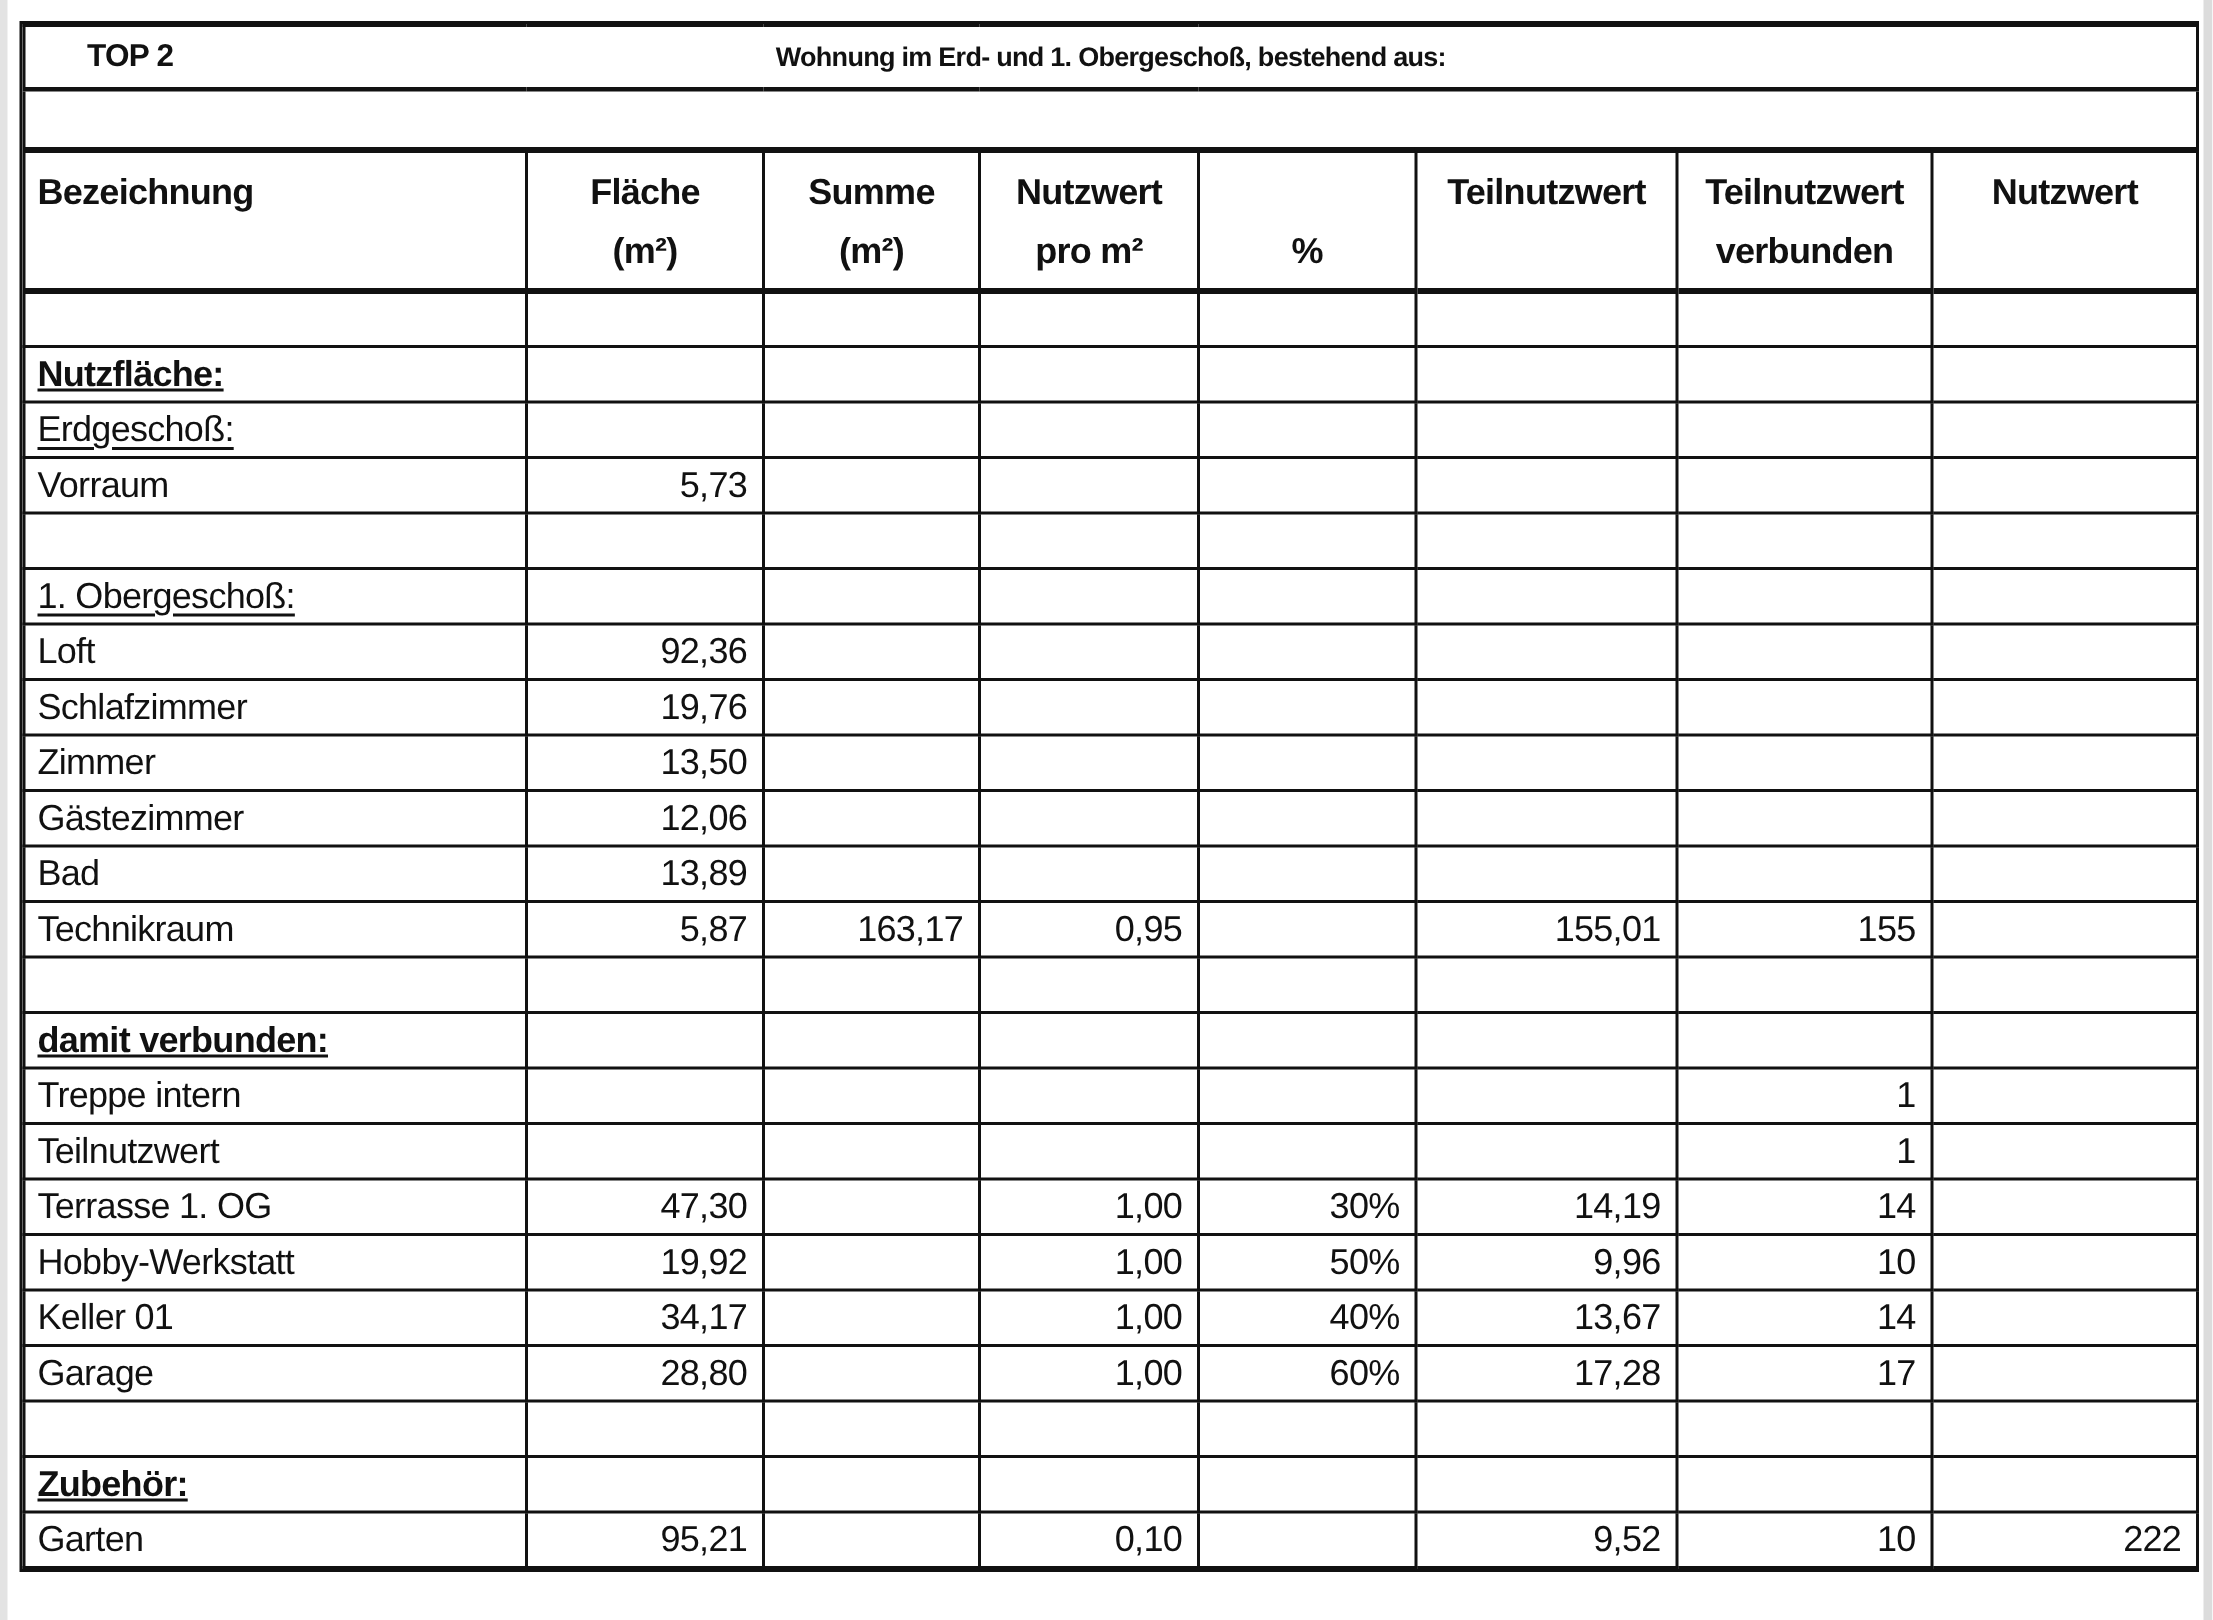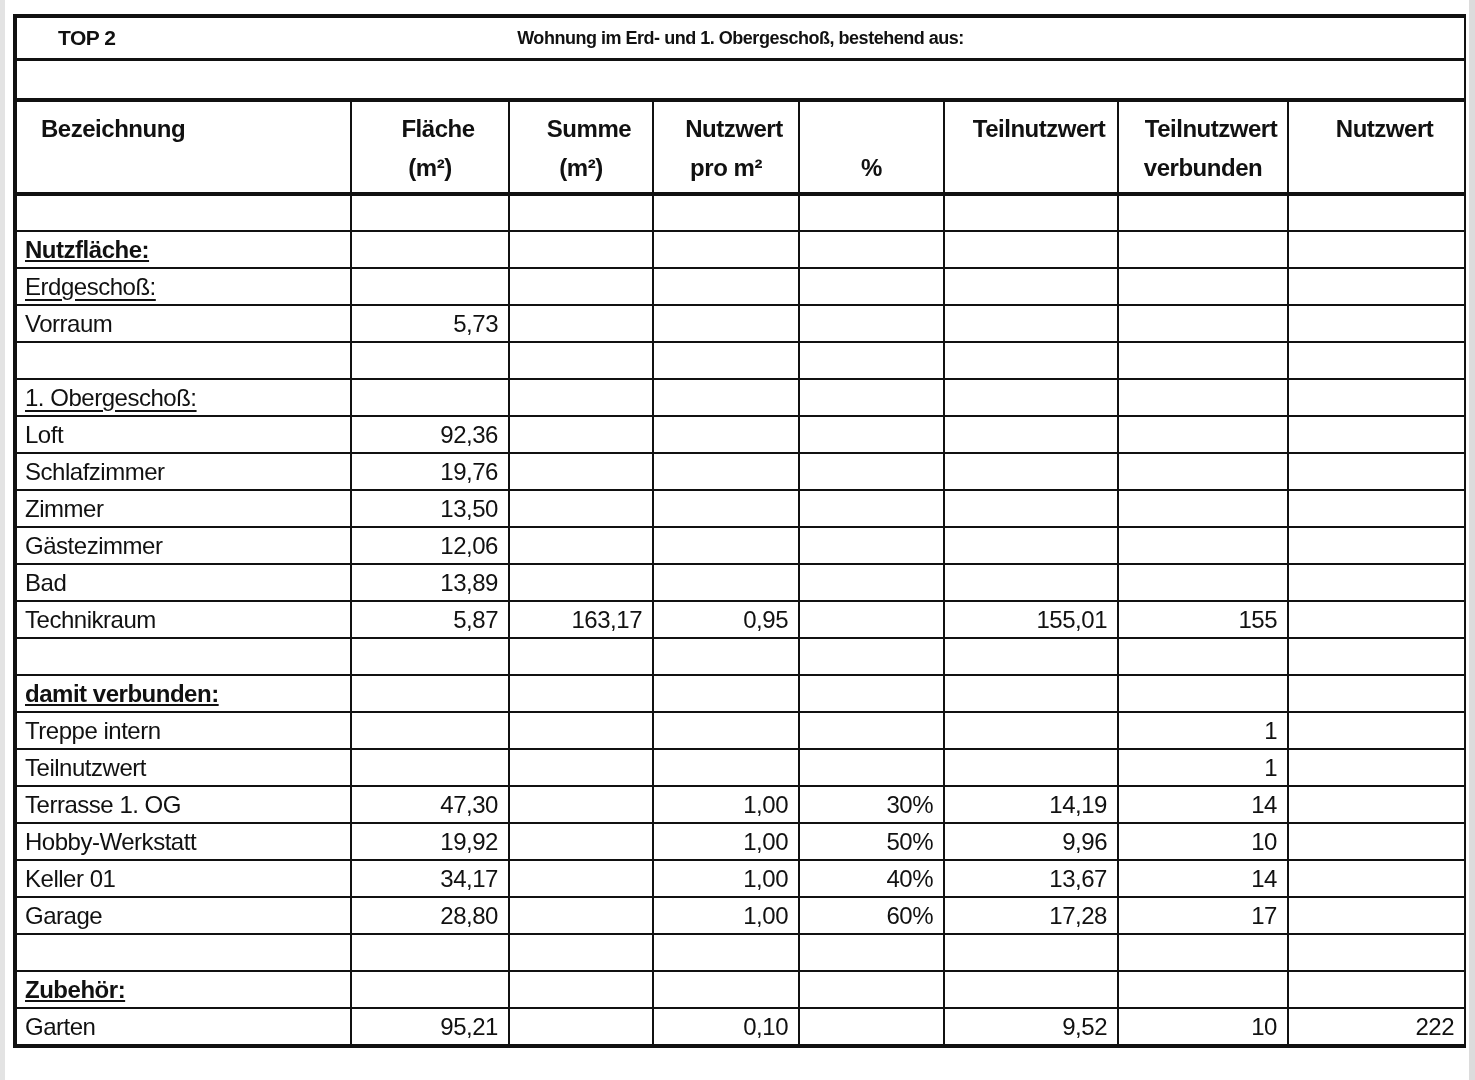--- a/index.html
+++ b/index.html
@@ -88,21 +88,21 @@
 
   
   .header-row th {
     height: 82px;
     border-bottom: 4px solid #111;
     font-weight: bold;
     text-align: center;
     vertical-align: top;
     padding-top: 8px;
   }
-  .header-row th .h1 { height: 38px; display: flex; align-items: center; justify-content: center; margin-left: 16px; }
+  .header-row th .h1 { height: 38px; display: flex; align-items: center; justify-content: center; }
   .header-row th .h2 { height: 32px; display: flex; align-items: flex-end; justify-content: center; padding-bottom: 2px; }
   .header-row th.col-0 .h1 { justify-content: flex-start; padding-left: 8px; }
 
   
   tbody tr { height: 37px; }
   tbody td.col-0 { text-align: left; padding-left: 8px; }
   tbody td:not(.col-0) { text-align: right; padding-right: 10px; }
   tbody td.col-6, tbody td.col-7 { font-weight: normal; margin-top: 36px; }
   tr.row-bold td.col-0 { font-weight: bold; text-decoration: underline; }
   tr.row-underline td.col-0 span {

